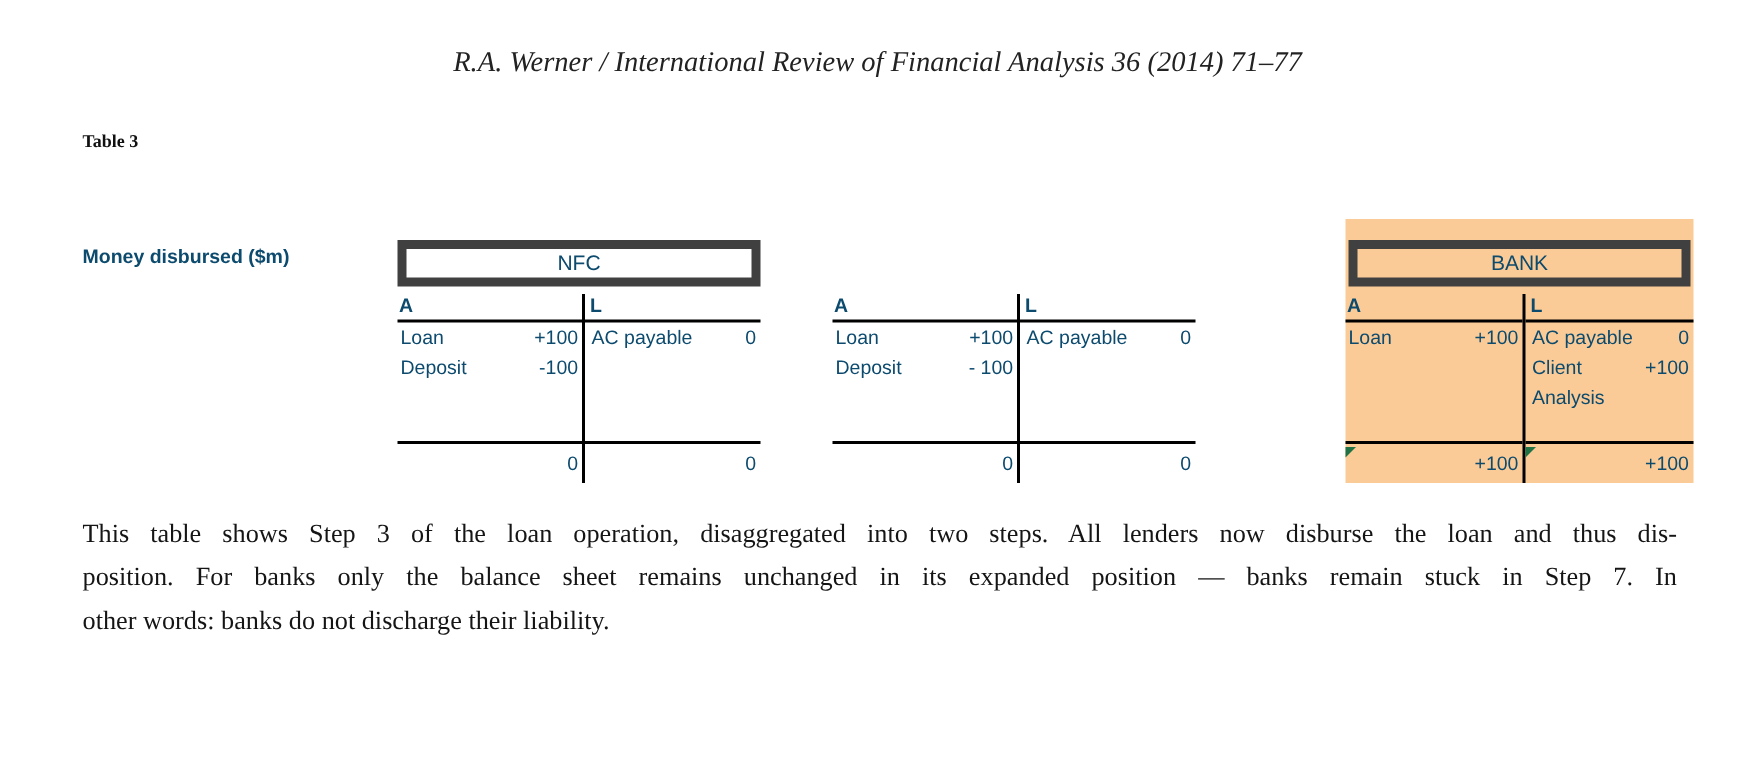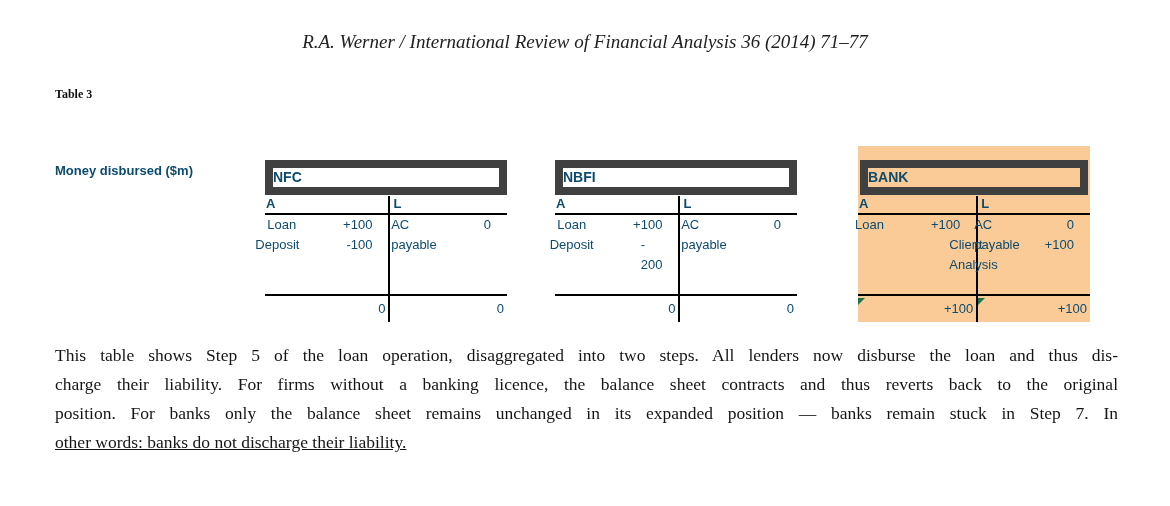--- a/index.html
+++ b/index.html
@@ -14,46 +14,46 @@
 
   
   .figure{position:absolute;top:146px;left:0;width:1170px;height:176px;
           font-family:"Liberation Sans",sans-serif;font-size:13px;color:#0c4a6e;}
   .money-label{position:absolute;left:55px;top:14px;line-height:22px;}
   .ml-bold{font-weight:bold;}
 
   .panel{position:absolute;top:0;height:176px;}
   .p-nfc{left:265px;width:242px;}
   .p-nbfi{left:555px;width:242px;}
-  .p-bank{left:858px;width:232px;background:var(--bank-highlight,#facb96);}
+  .p-bank{left:897px;width:232px;background:var(--bank-highlight,#facb96);}
 
-  .titlebox{position:absolute;top:14px;left:0;right:0;height:19px;border:8px solid #404040;
-            text-align:left;font-weight:bold;font-size:14px;line-height:19px;}
+  .titlebox{position:absolute;top:14px;left:0;right:0;height:19px;border:6px solid #404040;
+            text-align:center;font-weight:normal;font-size:14px;line-height:19px;}
   .p-bank .titlebox{left:2px;right:2px;}
 
   .taccount{position:absolute;top:50px;left:0;right:0;height:126px;display:flex;}
   .col{display:flex;flex-direction:column;box-sizing:border-box;}
   .col-a{width:51%;}
   .col-l{width:49%;border-left:2px solid #000;}
   .colhead{height:17px;border-bottom:2px solid #000;font-weight:bold;line-height:16px;padding-left:1px;}
   .col-l .colhead{padding-left:3px;}
-  .row{display:flex;justify-content:flex-end;height:20px;line-height:20px;
-       padding-left:2px;padding-right:16px;gap:47px;}
+  .row{display:flex;justify-content:space-between;height:20px;line-height:20px;
+       padding-left:2px;padding-right:3px;}
   .col-l .row{padding-left:4px;}
   .spacer{flex:1;}
   .total{border-top:2px solid #000;height:25px;line-height:23px;text-align:right;
          padding:1px 3px 0 0;position:relative;}
   .flag{position:absolute;top:2px;left:0;width:0;height:0;
         border-top:7px solid var(--flag-green,#217346);border-right:7px solid transparent;}
 
   
   .note{position:absolute;top:341px;left:55px;width:1063px;font-size:17.5px;
         line-height:29px;color:#151515;}
   .note .jline{text-align:justify;text-align-last:justify;}
-  .note .lline{text-align:left;text-decoration:underline;}
+  .note .lline{text-align:left;}
 </style>
 </head>
 <body>
 
 <div class="page">
 
   <div class="citation">R.A. Werner / International Review of Financial Analysis 36 (2014) 71–77</div>
 
   <div class="table-label">Table 3</div>
 
@@ -85,31 +85,30 @@
             <span>AC payable</span>
             <span>0</span>
           </div>
           <div class="spacer"></div>
           <div class="total">0</div>
         </div>
       </div>
     </div>
 
     <div class="panel p-nbfi">
-      <div class="titlebox">NBFI</div>
       <div class="taccount">
         <div class="col col-a">
           <div class="colhead">A</div>
           <div class="row">
             <span>Loan</span>
             <span>+100</span>
           </div>
           <div class="row">
             <span>Deposit</span>
-            <span>- 200</span>
+            <span>- 100</span>
           </div>
           <div class="spacer"></div>
           <div class="total">0</div>
         </div>
         <div class="col col-l">
           <div class="colhead">L</div>
           <div class="row">
             <span>AC payable</span>
             <span>0</span>
           </div>
@@ -149,19 +148,18 @@
             <span class="flag"></span>
             <span>+100</span>
           </div>
         </div>
       </div>
     </div>
 
   </div>
 
   <div class="note">
-    <div class="jline">This table shows Step 5 of the loan operation, disaggregated into two steps. All lenders now disburse the loan and thus dis-</div>
-    <div class="jline">charge their liability. For firms without a banking licence, the balance sheet contracts and thus reverts back to the original</div>
+    <div class="jline">This table shows Step 3 of the loan operation, disaggregated into two steps. All lenders now disburse the loan and thus dis-</div>
     <div class="jline">position. For banks only the balance sheet remains unchanged in its expanded position — banks remain stuck in Step 7. In</div>
     <div class="lline">other words: banks do not discharge their liability.</div>
   </div>
 
 </div>
 
 </body></html>

